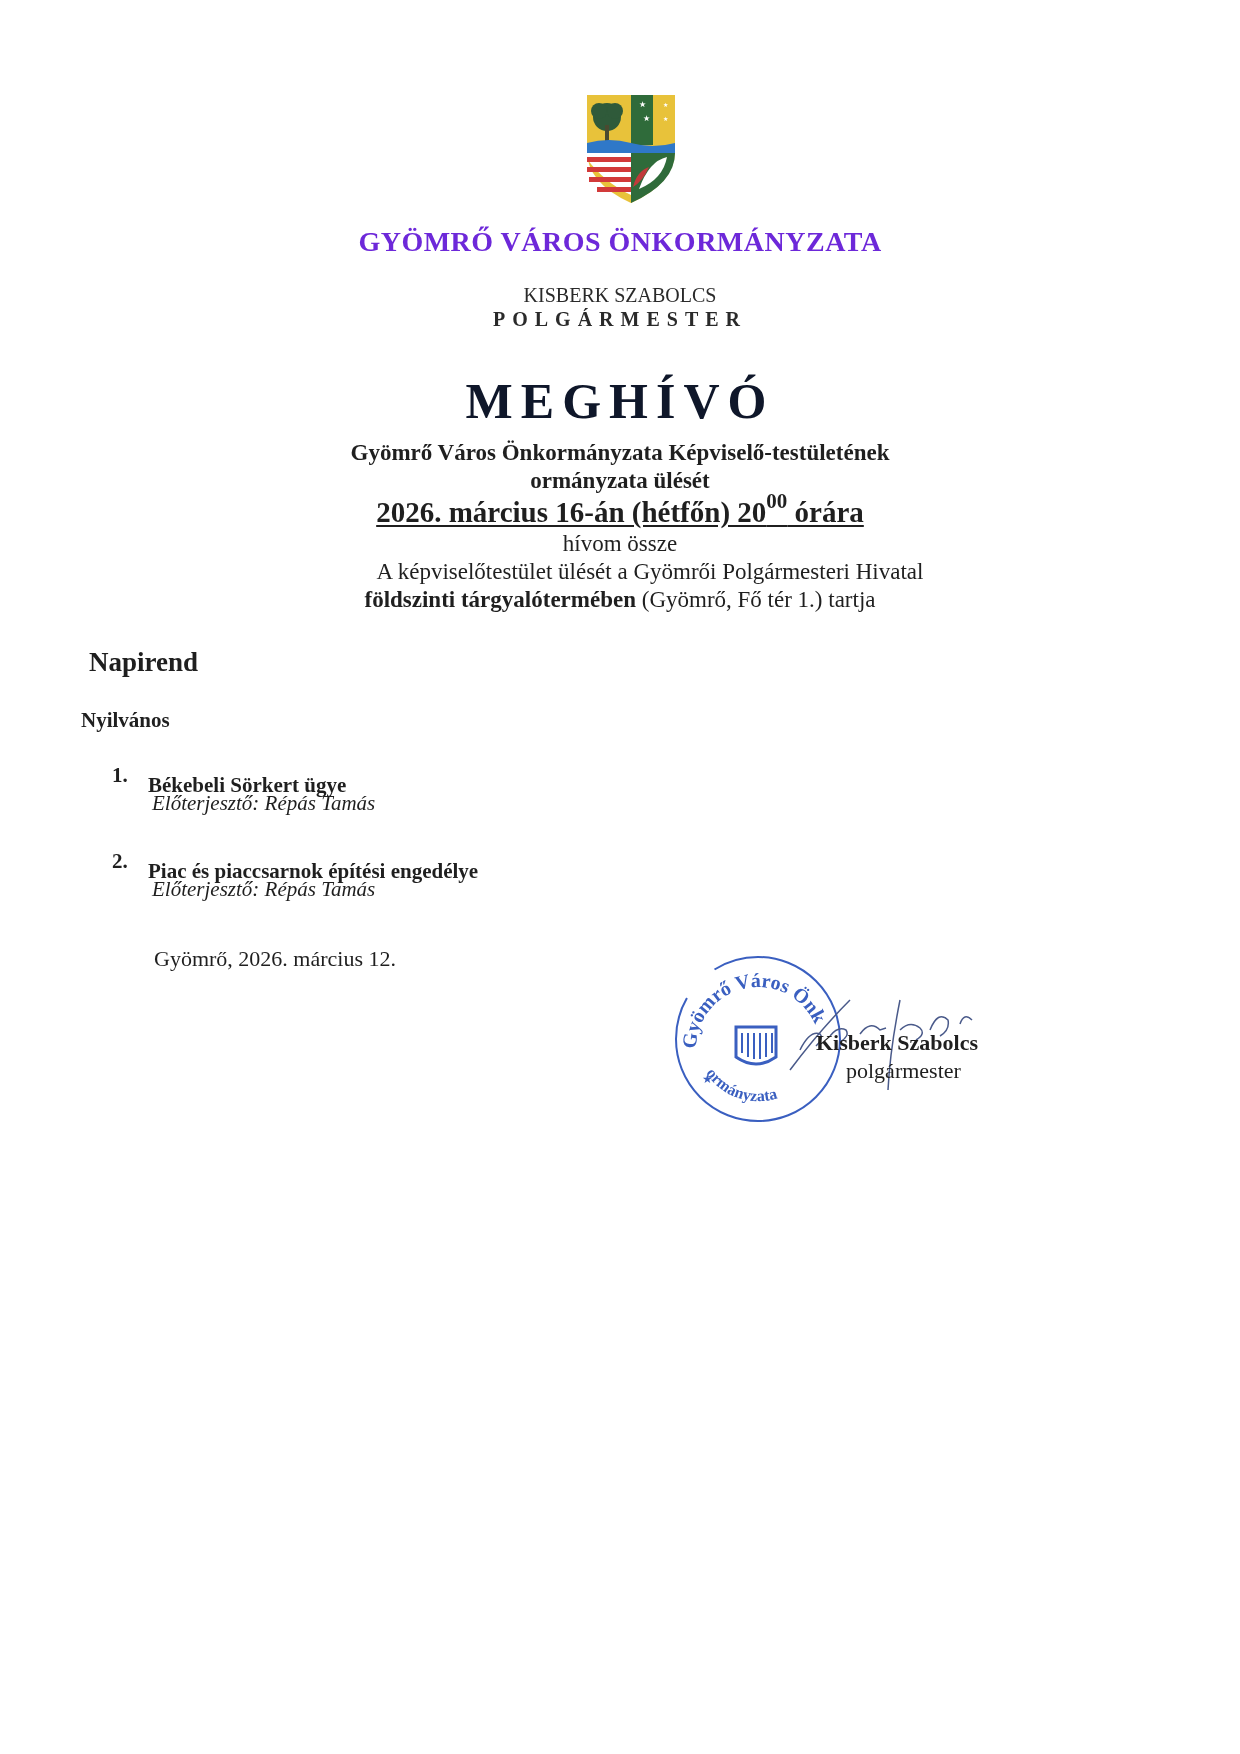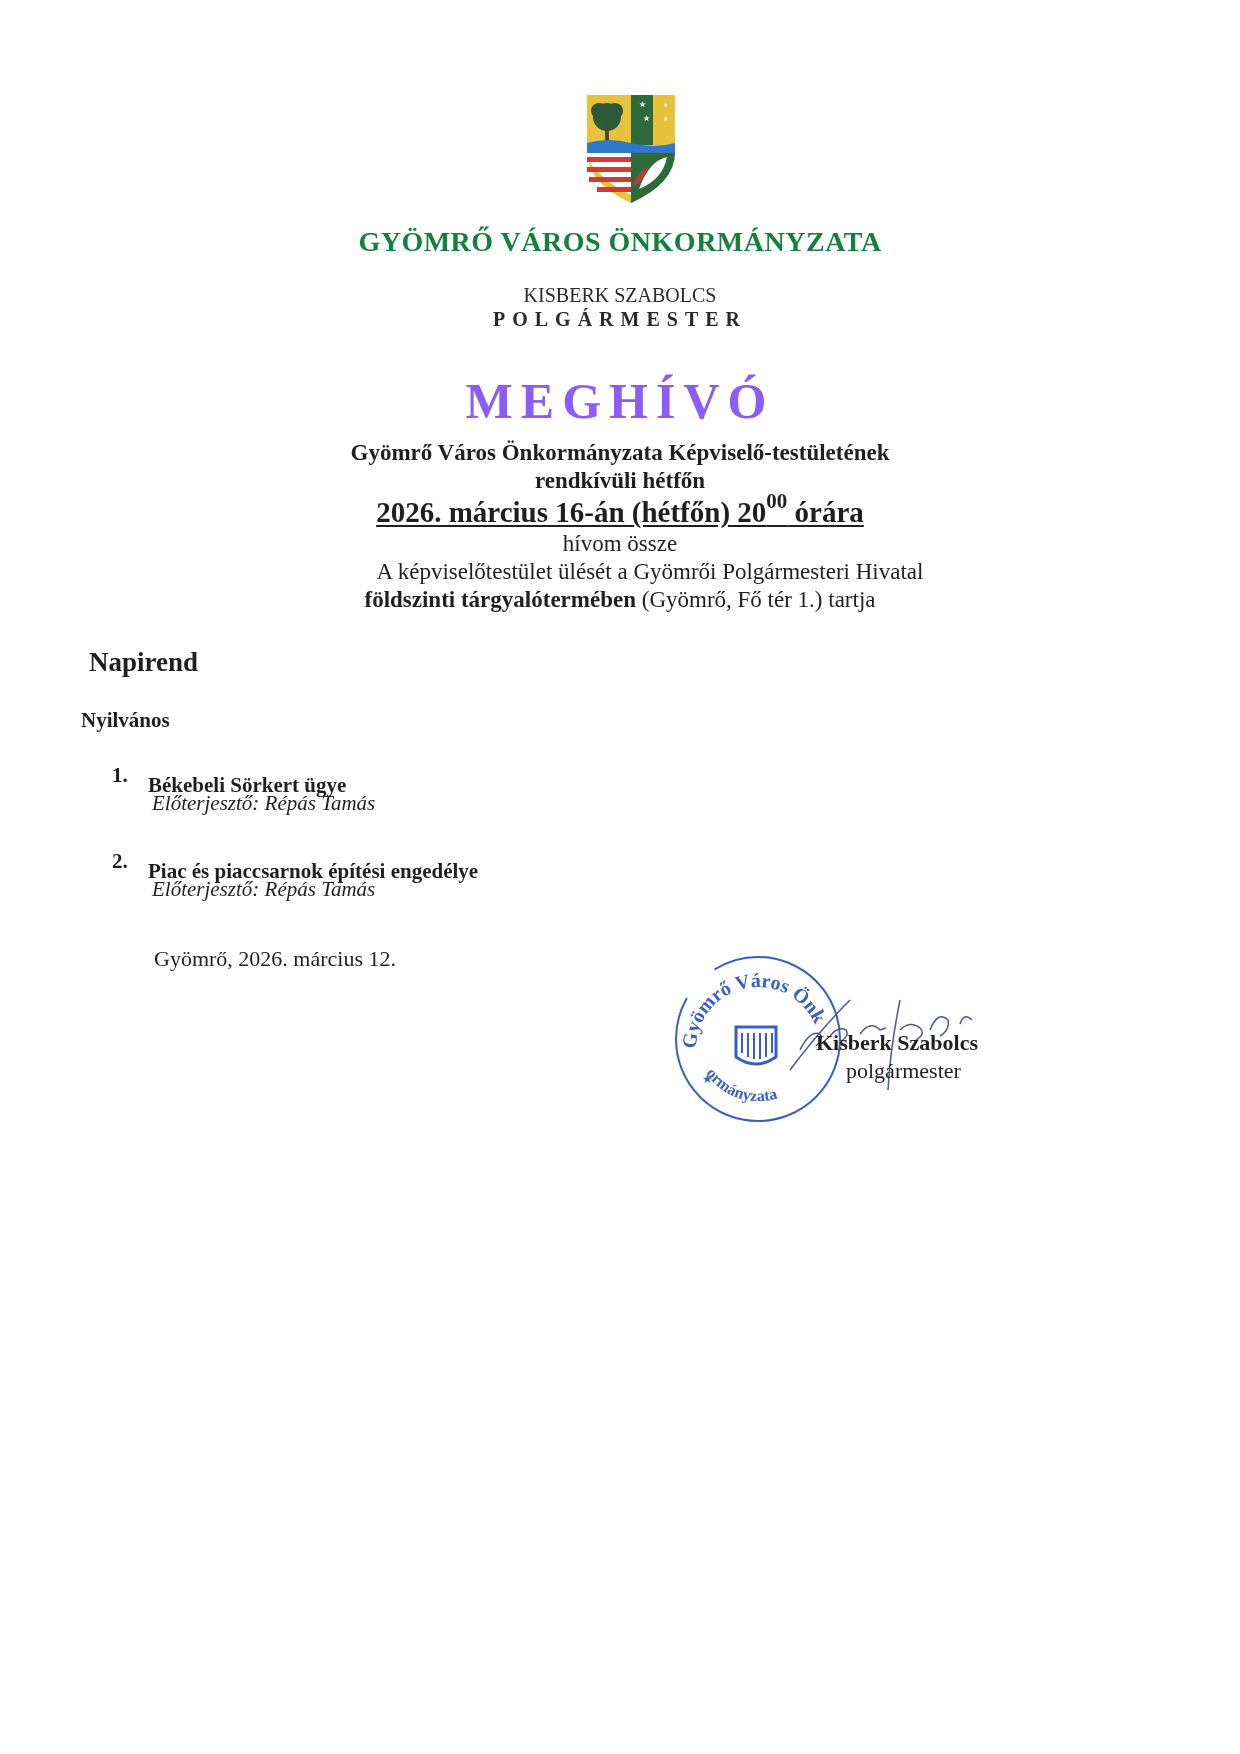--- a/index.html
+++ b/index.html
@@ -7,24 +7,24 @@
     width: 1240px; height: 1754px;
     background: #ffffff;
     font-family: "Liberation Serif", "DejaVu Serif", serif;
     color: #1f1f1f;
     position: relative;
     overflow: hidden;
   }
   .page { position: absolute; left: 0; top: 0; width: 1240px; height: 1754px; }
   .crest { position: absolute; left: 583px; top: 91px; width: 96px; height: 114px; }
   .center-block { position: absolute; left: 0; width: 1240px; text-align: center; }
-  .org-title { top: 226px; font-size: 28px; font-weight: bold; letter-spacing: 0.5px; color: #15803d; }
+  .org-title { top: 226px; font-size: 28px; font-weight: bold; letter-spacing: 0.5px; color: #6d28d9; }
   .mayor-name { top: 284px; font-size: 20px; color: #2a2a2a; }
   .mayor-title { top: 308px; font-size: 20px; font-weight: bold; letter-spacing: 7px; color: #2a2a2a; }
-  .doc-title { top: 372px; font-size: 50px; font-weight: bold; letter-spacing: 8px; color: #8b5cf6; }
+  .doc-title { top: 372px; font-size: 50px; font-weight: bold; letter-spacing: 8px; color: #0f172a; }
   .line { position: absolute; left: 0; width: 1240px; text-align: center; font-size: 23px; }
   .l1 { top: 440px; font-weight: bold; }
   .l2 { top: 468px; font-weight: bold; }
   .l3 { top: 496px; font-weight: bold; font-size: 29px; text-decoration: underline; text-underline-offset: 3px; }
   .l3 sup { font-size: 21px; vertical-align: 14px; line-height: 0; }
   .l4 { top: 531px; }
   .l5 { top: 559px; padding-left: 30px; }
   .l6 { top: 587px; }
   .section-heading { position: absolute; left: 89px; top: 647px; font-size: 27px; font-weight: bold; }
   .subsection { position: absolute; left: 81px; top: 708px; font-size: 21px; font-weight: bold; }
@@ -67,21 +67,21 @@
     <path d="M50 96 Q54 80 66 76 Q60 90 50 96 Z" fill="#c03a3a"></path>
   </svg>
 
   <div class="center-block org-title">GYÖMRŐ VÁROS ÖNKORMÁNYZATA</div>
   <div class="center-block mayor-name">KISBERK SZABOLCS</div>
   <div class="center-block mayor-title">POLGÁRMESTER</div>
 
   <div class="center-block doc-title">MEGHÍVÓ</div>
 
   <div class="line l1">Gyömrő Város Önkormányzata Képviselő-testületének</div>
-  <div class="line l2">rendkívüli hétfőn</div>
+  <div class="line l2">ormányzata ülését</div>
   <div class="line l3"><span>2026. március 16-án (hétfőn) 20</span><sup>00</sup><span> órára</span></div>
   <div class="line l4">hívom össze</div>
   <div class="line l5">A képviselőtestület ülését a Gyömrői Polgármesteri Hivatal</div>
   <div class="line l6"><b>földszinti tárgyalótermében</b><span> (Gyömrő, Fő tér 1.) tartja</span></div>
 
   <div class="section-heading">Napirend</div>
   <div class="subsection">Nyilvános</div>
 
   <div class="agenda-item item1">
     <span class="num">1.</span>

